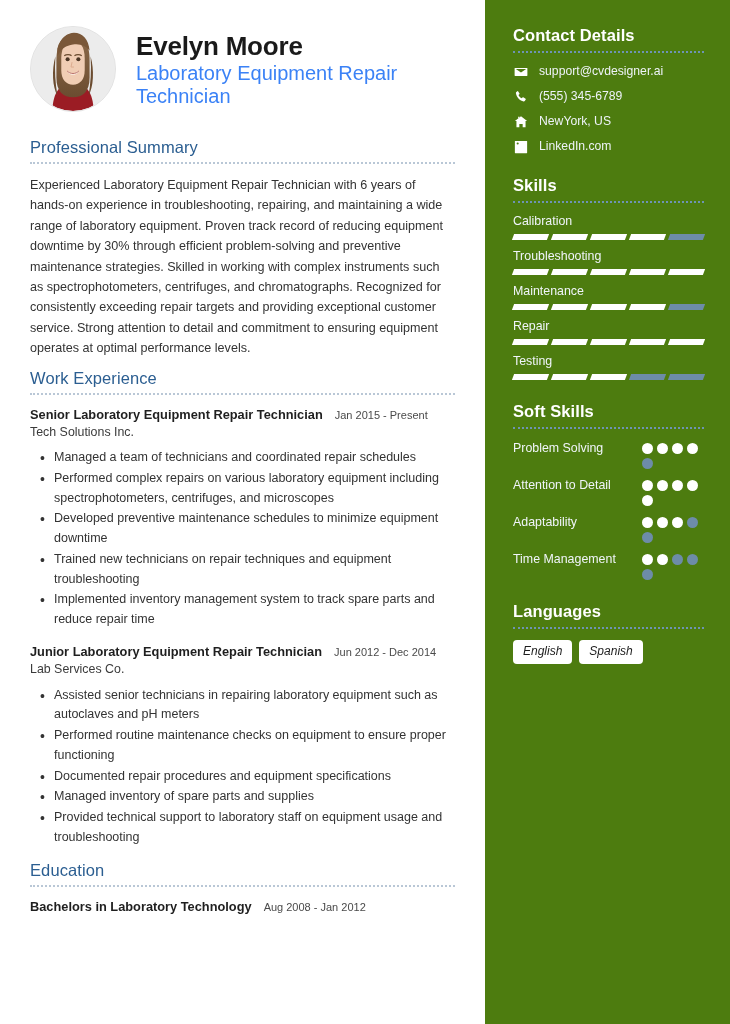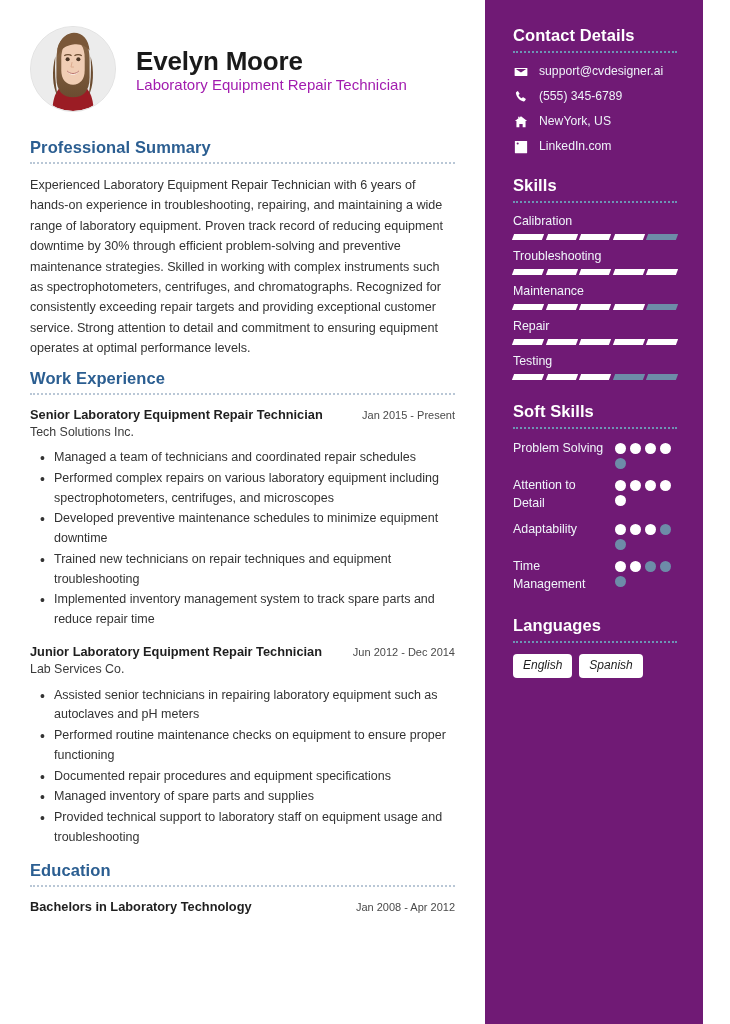--- a/index.html
+++ b/index.html
@@ -26,60 +26,60 @@
     flex: 0 0 86px; overflow: hidden;
     background: #ededed; position: relative;
     border: 1px solid #e3e3e3;
   }
   .avatar svg { display: block; width: 100%; height: 100%; }
   .hdr-txt { padding-top: 2px; }
   .name {
     font-size: 26px; font-weight: bold; color: #1a1a1a;
     letter-spacing: -.2px; line-height: 1.15;
   }
-  .role { font-size: 15px; color: #a21caf; }
+  .role { font-size: 20px; color: #3b82f6; }
 
   
   .sec { margin-bottom: 4px; }
   .sec-h {
-    font-size: 16.5px; font-weight: bold; color: #2b5e91;
+    font-size: 16.5px; font-weight: normal; color: #2b5e91;
     letter-spacing: .1px; padding-bottom: 5px;
   }
   .sec-rule {
     border-top: 2px dotted #b9c7d6;
     margin-bottom: 11px;
   }
 
   .summary {
     font-size: 12.6px; line-height: 1.62; color: #333;
     margin-bottom: 10px; text-align: left;
   }
 
   
   .entry { margin-bottom: 13px; }
-  .entry-top { display: flex; justify-content: space-between; align-items: baseline; gap: 12px; }
+  .entry-top { display: flex; align-items: baseline; gap: 12px; }
   .entry-title { font-size: 12.8px; font-weight: bold; color: #1f1f1f; line-height: 1.35; }
   .entry-date { font-size: 11px; color: #4a4a4a; white-space: nowrap; flex: 0 0 auto; }
   .entry-org { font-size: 12.4px; color: #3a3a3a; margin-top: 1px; line-height: 1.4; }
   .bullets { list-style: none; margin: 7px 0 0 0; padding: 0; }
   .bullets li {
     position: relative; padding-left: 24px; margin-bottom: 1px;
     font-size: 12.5px; line-height: 1.58; color: #333;
   }
   .bullets li::before {
     content: "\2022"; position: absolute; left: 10px; top: -1px;
     font-size: 14px; color: #333;
   }
   .edu-desc { font-size: 12.5px; line-height: 1.6; color: #333; margin-top: 9px; }
   .edu-entry { margin-bottom: 16px; }
 
   
   .side {
-    width: 218px; height: 1024px;
-    background: #701a75;
+    width: 245px; height: 1024px;
+    background: #4d7c0f;
     color: #ffffff;
     padding: 26px 26px 0 28px;
   }
   .side-h {
     font-size: 16.5px; font-weight: bold; color: #ffffff;
     letter-spacing: .1px; padding-bottom: 6px;
   }
   .side-rule { border-top: 2px dotted #6e94b4; margin-bottom: 11px; }
   .side-block { margin-bottom: 22px; }
 
@@ -203,21 +203,21 @@
         </div>
     </div>
 
     <div class="sec">
       <div class="sec-h">Education</div>
       <div class="sec-rule"></div>
       <div id="edu-list">
           <div class="edu-entry">
             <div class="entry-top">
               <div class="entry-title">Bachelors in Laboratory Technology</div>
-              <div class="entry-date">Jan 2008 - Apr 2012</div>
+              <div class="entry-date">Aug 2008 - Jan 2012</div>
             </div>
           </div>
         </div>
     </div>
   </div>
 
   <div class="side">
 
     <div class="side-block">
       <div class="side-h">Contact Details</div>

